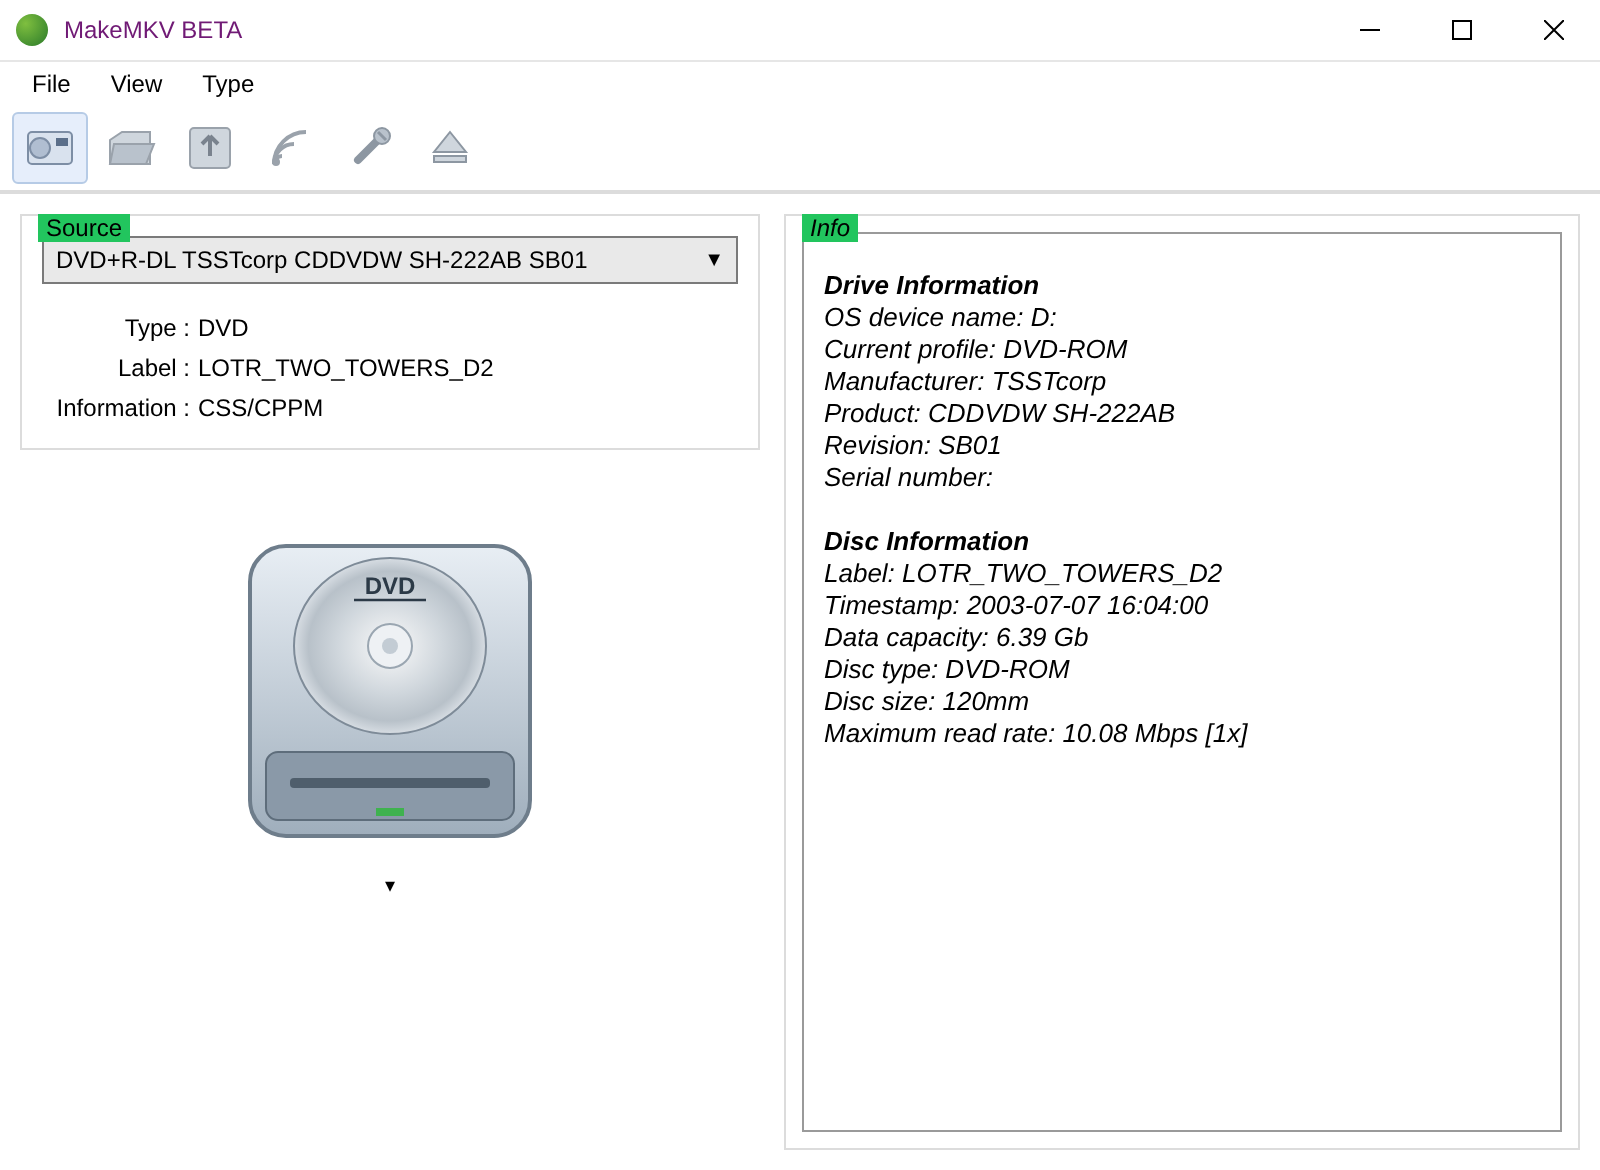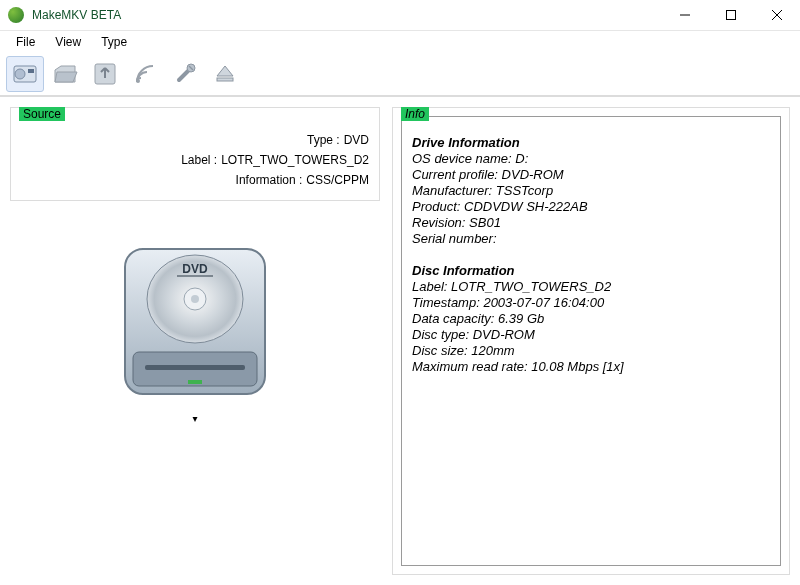--- a/index.html
+++ b/index.html
@@ -20,21 +20,21 @@
       padding-left: 8px;
       border-bottom: 1px solid #e6e6e6;
     }
     .titlebar .app-ico {
       width: 16px; height: 16px;
       border-radius: 50%;
       background: radial-gradient(circle at 30% 30%, #7fbf3f, #2a7a2a);
       margin-right: 8px;
       flex-shrink: 0;
     }
-    .titlebar .title { flex: 1; color: #14532d; font-size: 12px; }
+    .titlebar .title { flex: 1; color: #701a75; font-size: 12px; }
     .win-btn {
       width: 46px; height: 31px;
       display: flex; align-items: center; justify-content: center;
       color: #000;
     }
     .win-btn svg { stroke: #000; fill: none; stroke-width: 1; }
     .menubar {
       height: 22px;
       background: #fff;
       display: flex;
@@ -99,21 +99,21 @@
       align-items: center;
       padding: 0 6px;
       font-size: 12px;
       justify-content: space-between;
     }
     .src-select .tri { font-size: 10px; }
     .src-fields {
       margin-top: 12px;
       line-height: 20px;
     }
-    .src-fields .row { display: flex; justify-content: flex-end; }
+    .src-fields .row { display: flex; }
     .src-fields .lab { width: 78px; text-align: right; padding-right: 4px; }
     .drive-img {
       display: flex; justify-content: center;
       margin-top: 28px;
     }
     .drive-svg { width: 180px; height: 180px; }
     .info-box {
       border: 1px solid #dcdcdc;
       margin-top: 4px;
       padding: 8px;
@@ -204,20 +204,24 @@
       <path d="M14 6 L22 16 L6 16 Z" fill="#cfd6dd" stroke="#8d97a2"></path>
       <rect x="6" y="18" width="16" height="3" fill="#cfd6dd" stroke="#8d97a2"></rect>
     </svg>
   </div>
 </div>
 
 <div class="content">
   <div class="left-col">
     <div class="source-box pane">
       <div class="pane-legend">Source</div>
+      <div class="src-select">
+        <span>DVD+R-DL TSSTcorp CDDVDW SH-222AB SB01</span>
+        <span class="tri">▼</span>
+      </div>
       <div class="src-fields">
         <div class="row">
           <div class="lab">Type :</div>
           <div>DVD</div>
         </div>
         <div class="row">
           <div class="lab">Label :</div>
           <div>LOTR_TWO_TOWERS_D2</div>
         </div>
         <div class="row">

